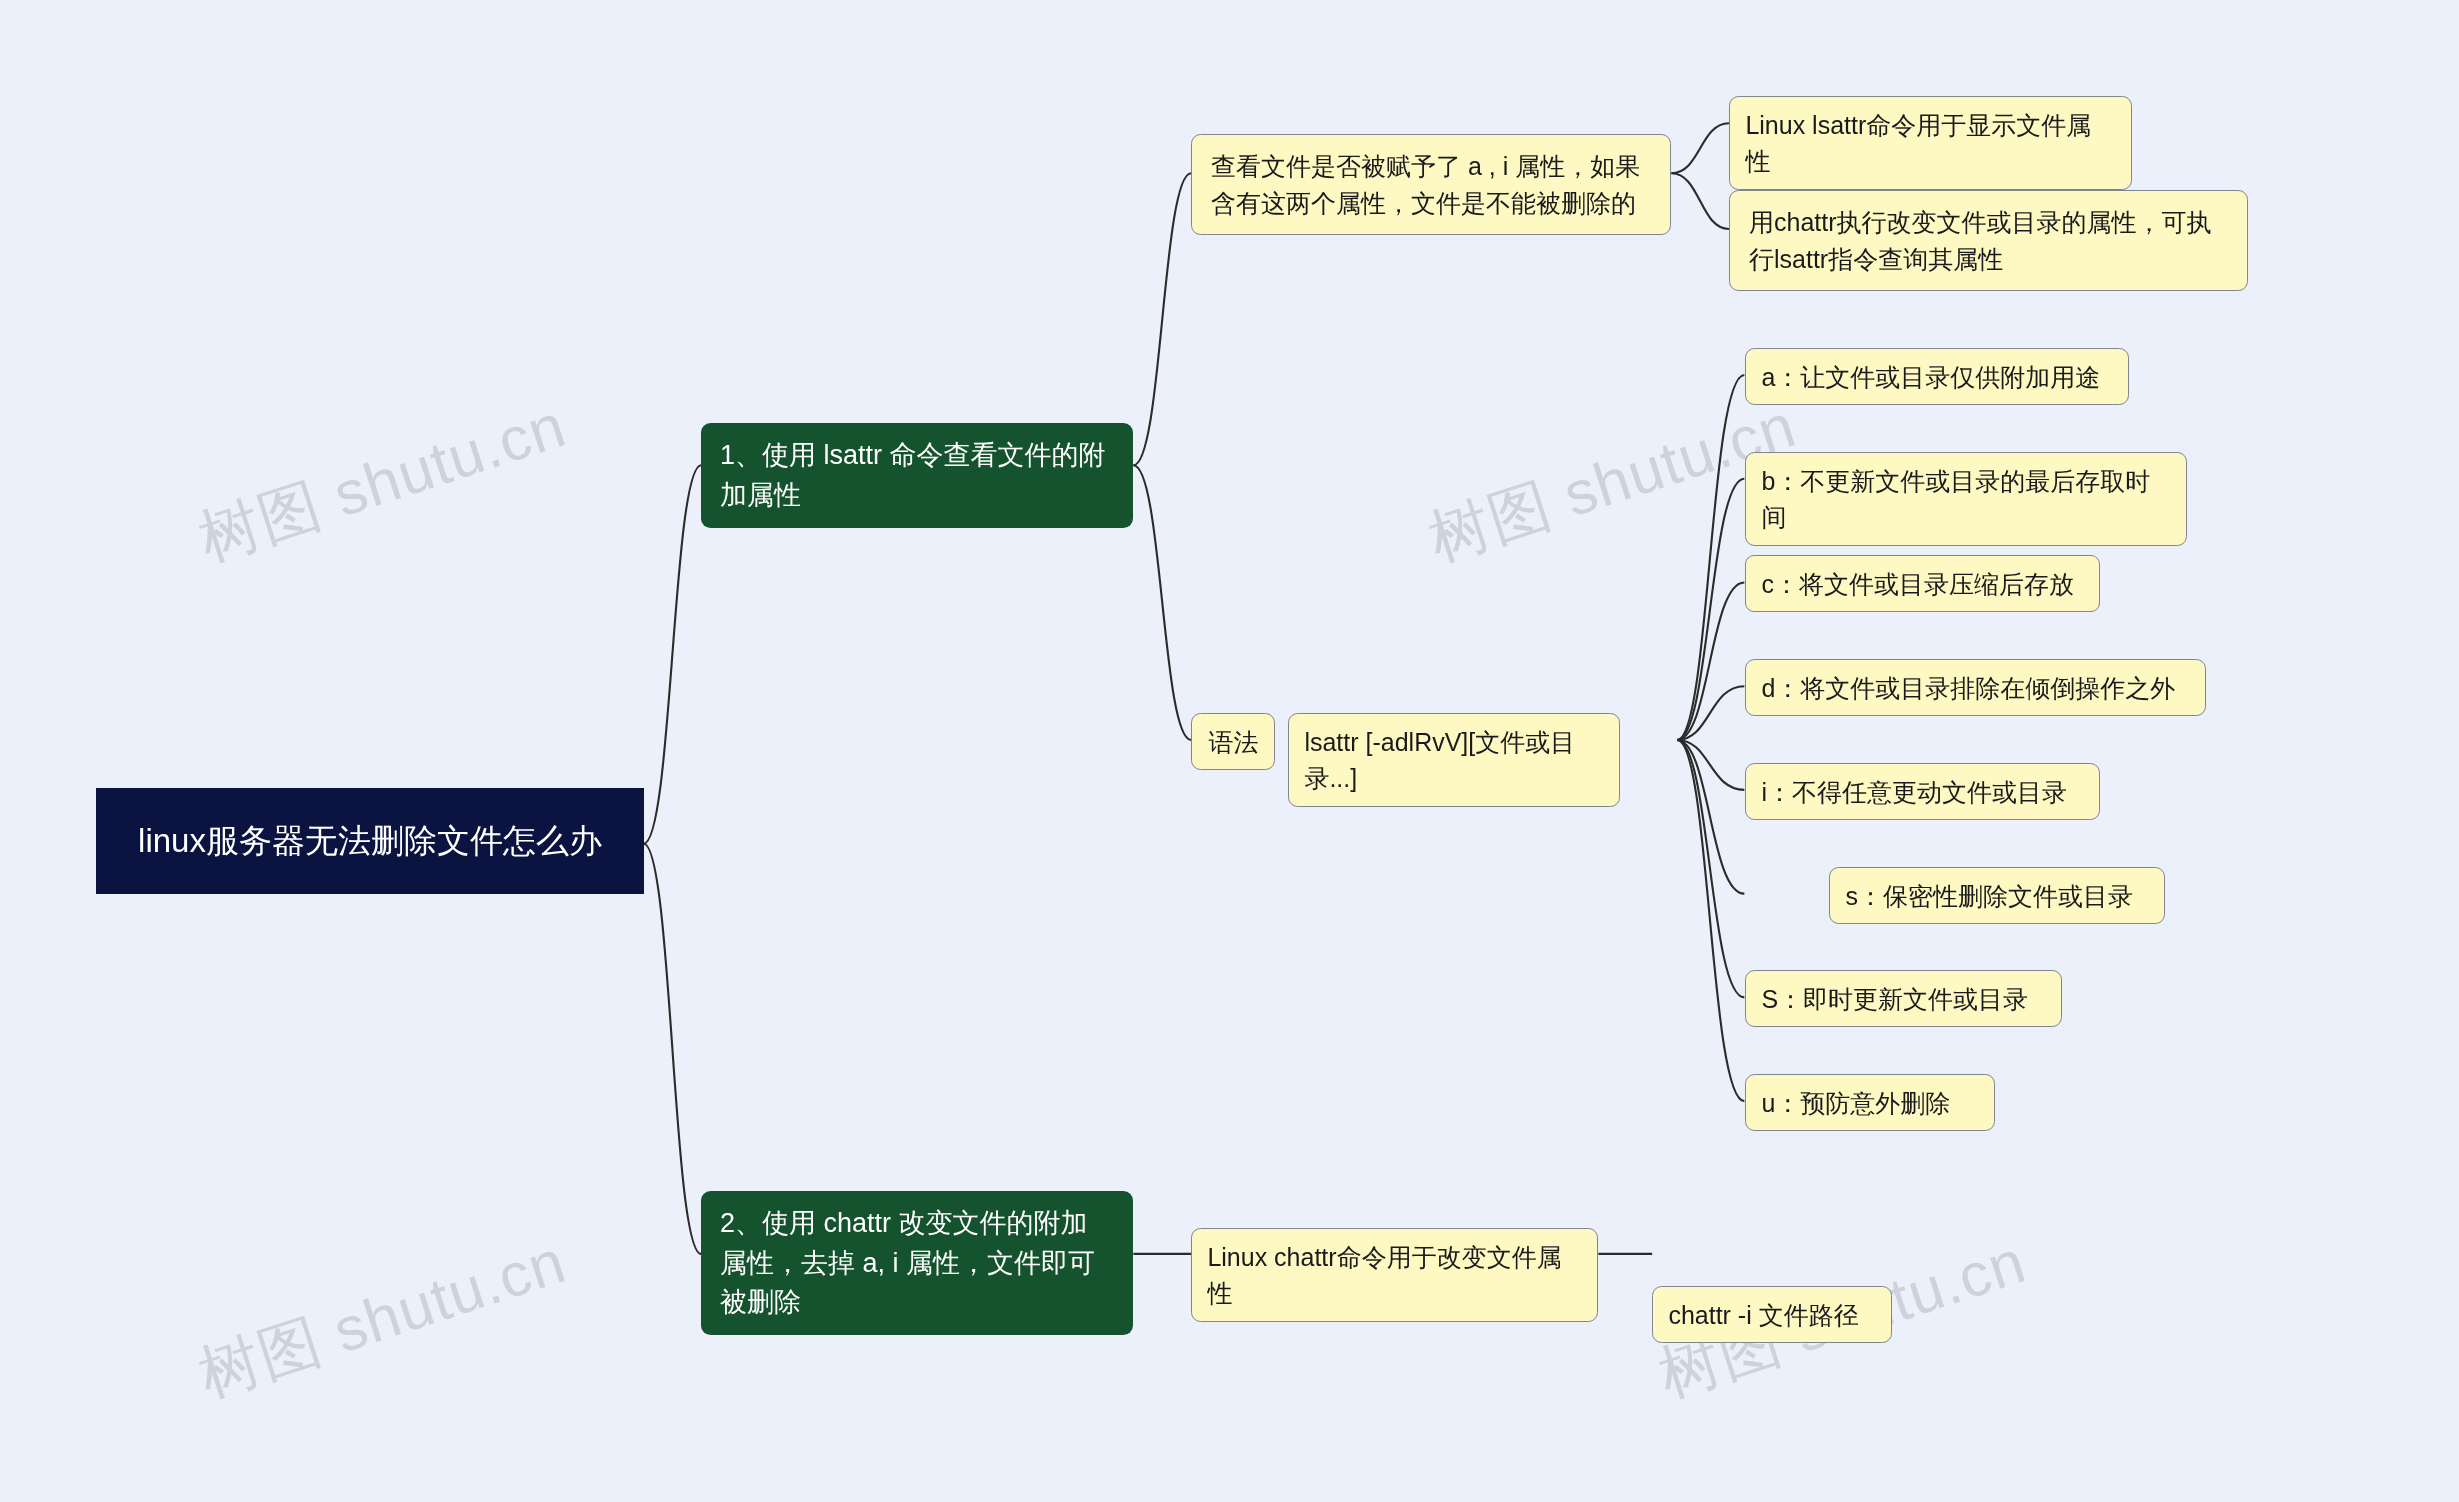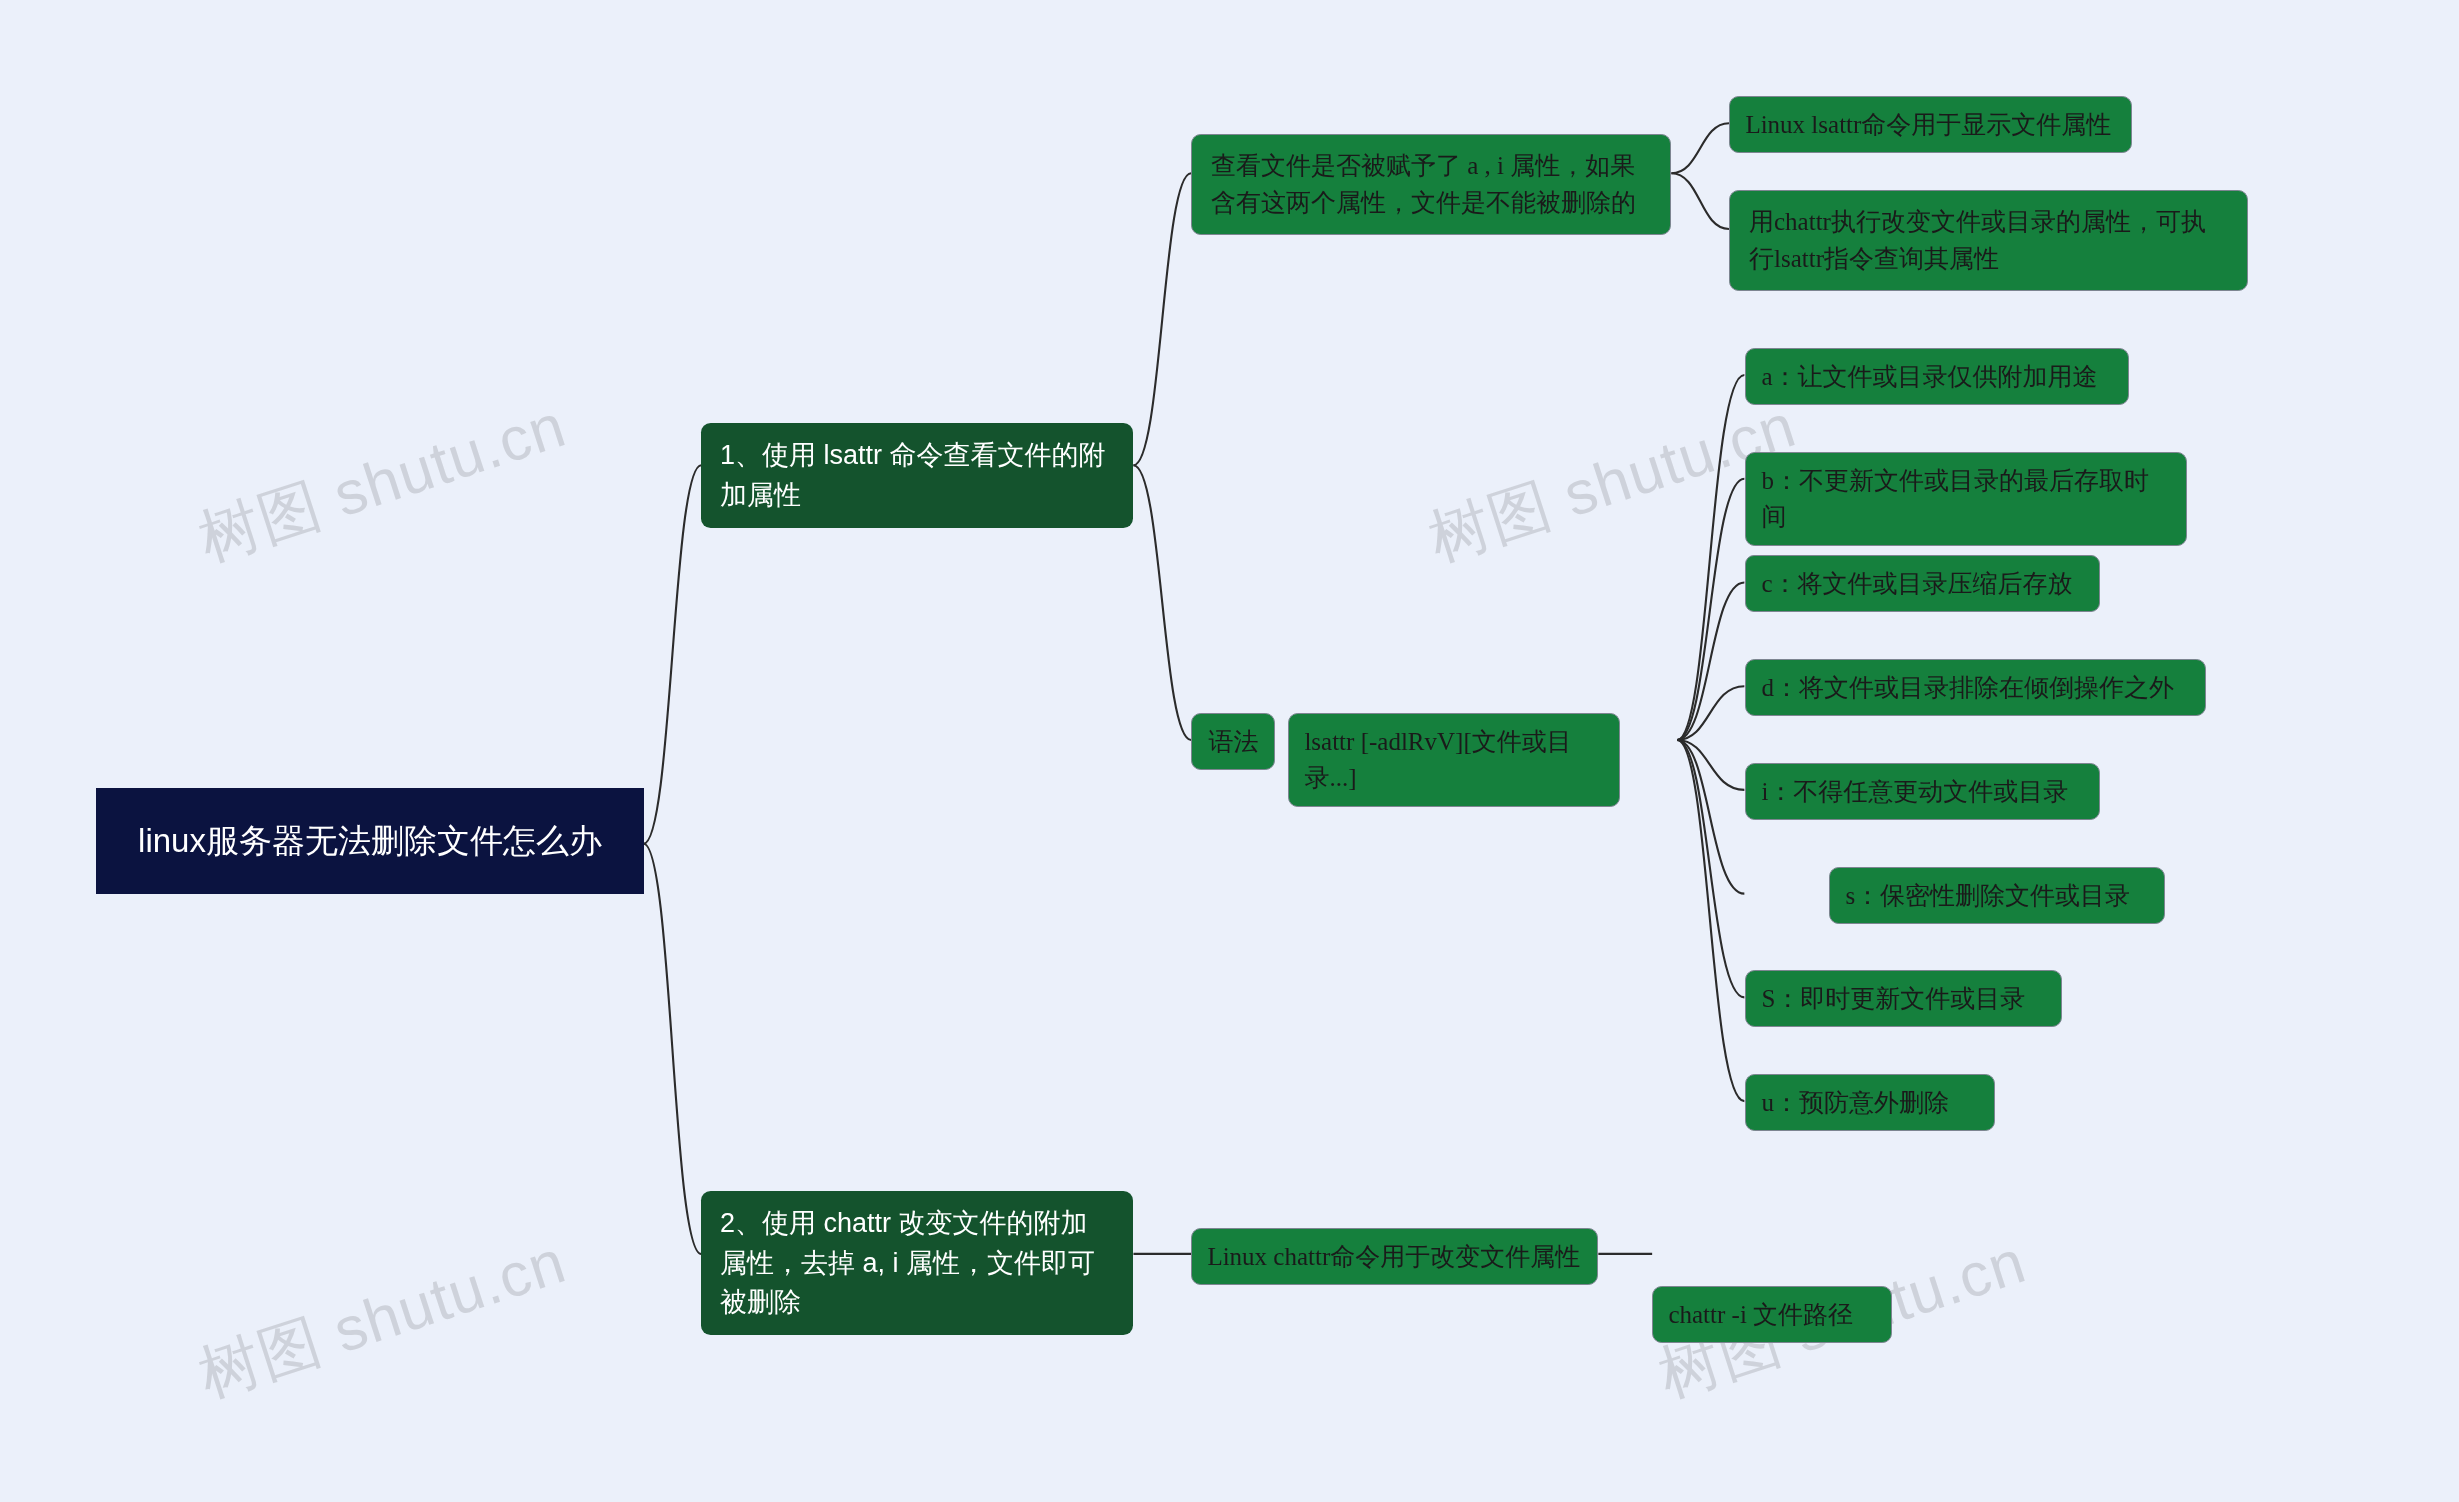--- a/index.html
+++ b/index.html
@@ -31,25 +31,24 @@
     text-align: center;
     border-radius: 0;
   }
   .node.main {
     background: #14532d;
     color: #fff;
     border-radius: 9.6px;
     font-size: 27px;
   }
   .node.leaf {
-    background: #15803d;
+    background: #fef9c3;
     border: 1.4px solid #7d8591;
     border-radius: 9.6px;
     font-size: 25px;
-    font-family: Liberation Serif, serif;
   }
   .node.small {
     padding: 9.6px 15.4px;
   }
 
   .wm {
     position: absolute;
     font-size: 61px;
     color: rgba(80, 80, 80, 0.18);
     transform: rotate(-18deg);

